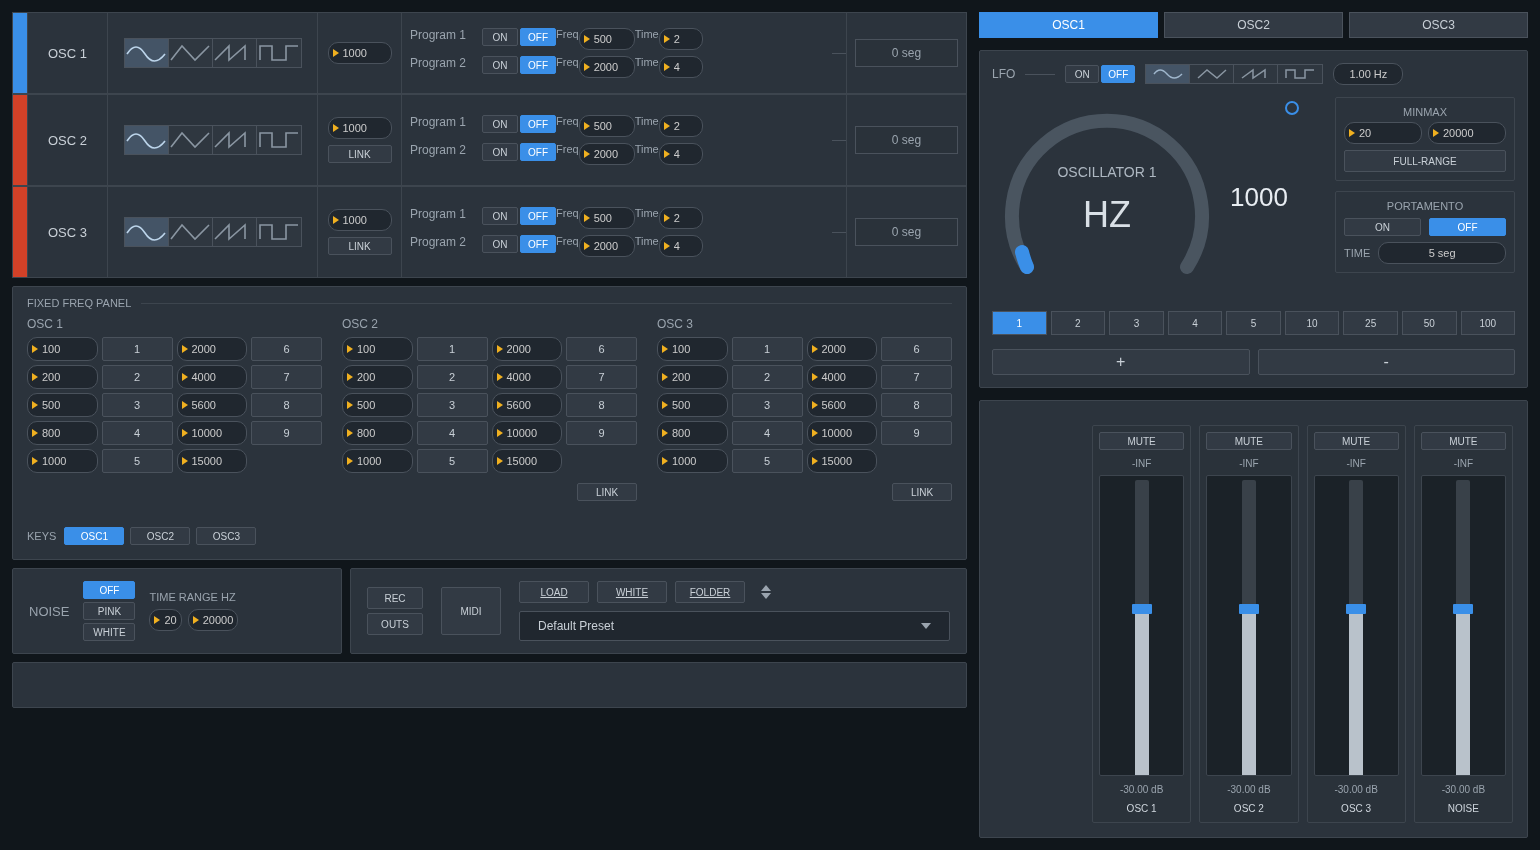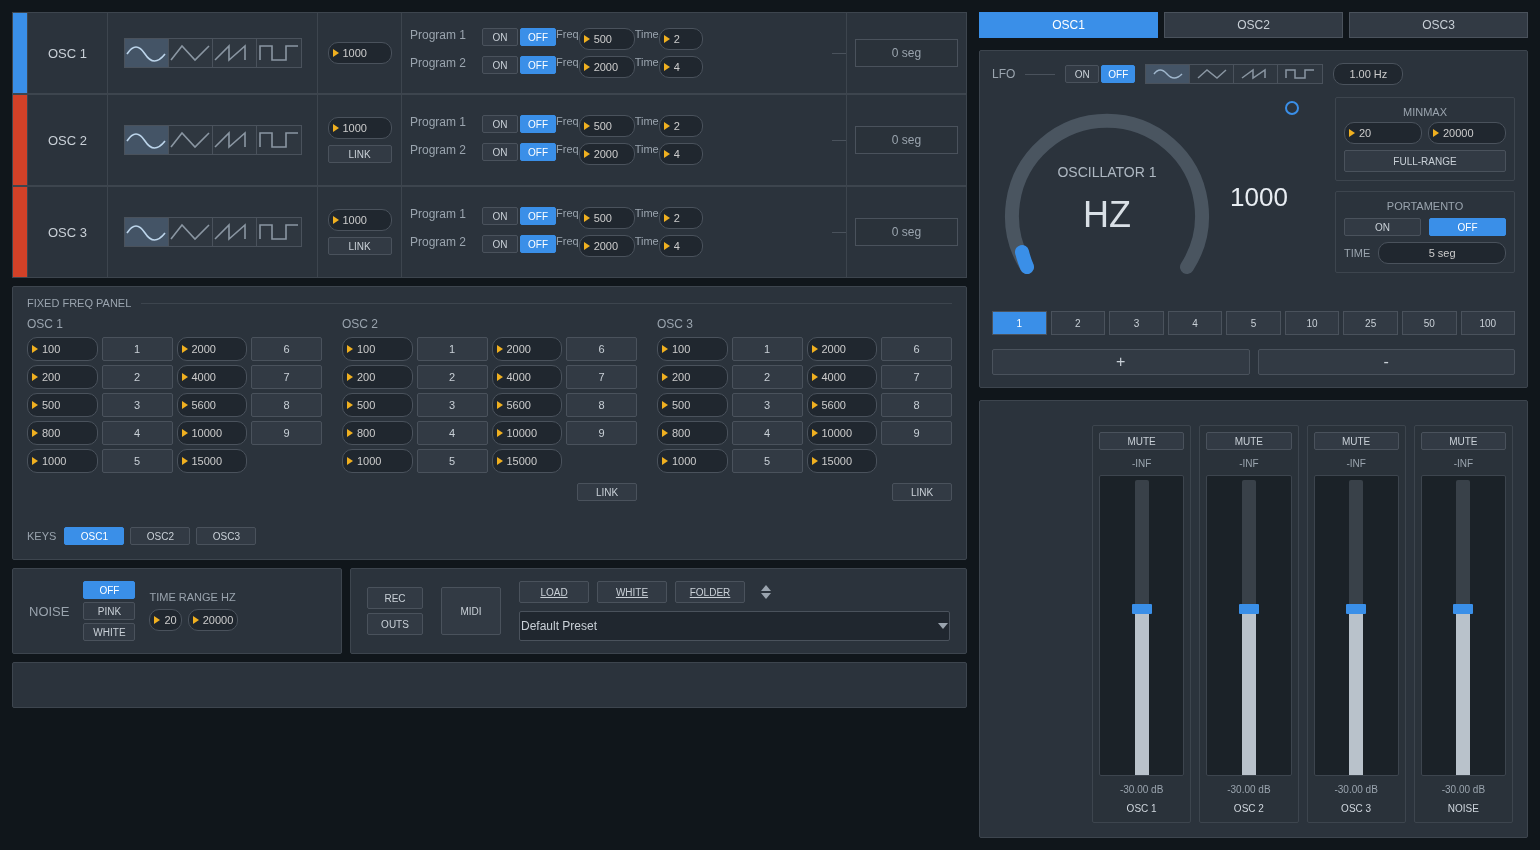--- a/index.html
+++ b/index.html
@@ -59,21 +59,21 @@
   
   .noise-row{display:flex;gap:8px;}
   .noise{display:flex;align-items:center;gap:14px;padding:12px 16px;flex:0 0 330px;}
   .noise .modes{display:flex;flex-direction:column;gap:3px;}
   .arange{display:flex;flex-direction:column;gap:6px;}
   .arange .vals{display:flex;gap:6px;}
   .recmidi{flex:1;display:flex;align-items:center;gap:18px;padding:12px 16px;}
   .rec-cluster{display:flex;flex-direction:column;gap:4px;}
   .preset-block{flex:1;display:flex;flex-direction:column;gap:8px;}
   .preset-btns{display:flex;gap:8px;align-items:center;text-decoration:underline;}
-  .preset-sel{height:30px;background:#20272f;border:1px solid var(--line);display:flex;align-items:center;justify-content:space-between;padding:0 1px;border-radius:2px;}
+  .preset-sel{height:30px;background:#20272f;border:1px solid var(--line);display:flex;align-items:center;justify-content:space-between;padding:0 18px;border-radius:2px;}
   .updown{display:flex;flex-direction:column;gap:2px;margin-left:8px;}
   .updown span{width:0;height:0;border-left:5px solid transparent;border-right:5px solid transparent;}
   .updown .up{border-bottom:6px solid var(--txt);}
   .updown .dn{border-top:6px solid var(--txt);}
 
   .bottombar{height:46px;}
 
   
   .tabs{display:flex;gap:6px;}
   .tabs .tab{flex:1;height:26px;display:flex;align-items:center;justify-content:center;background:var(--panel2);border:1px solid var(--line);font-size:12px;}

